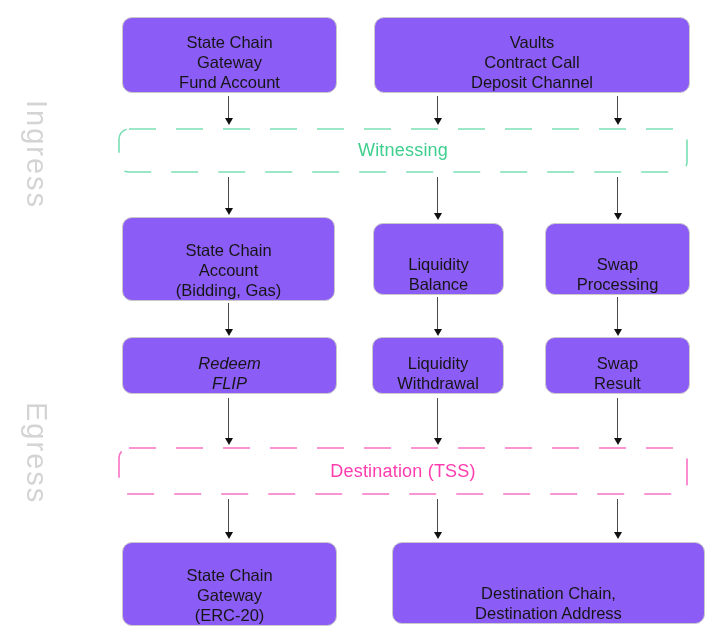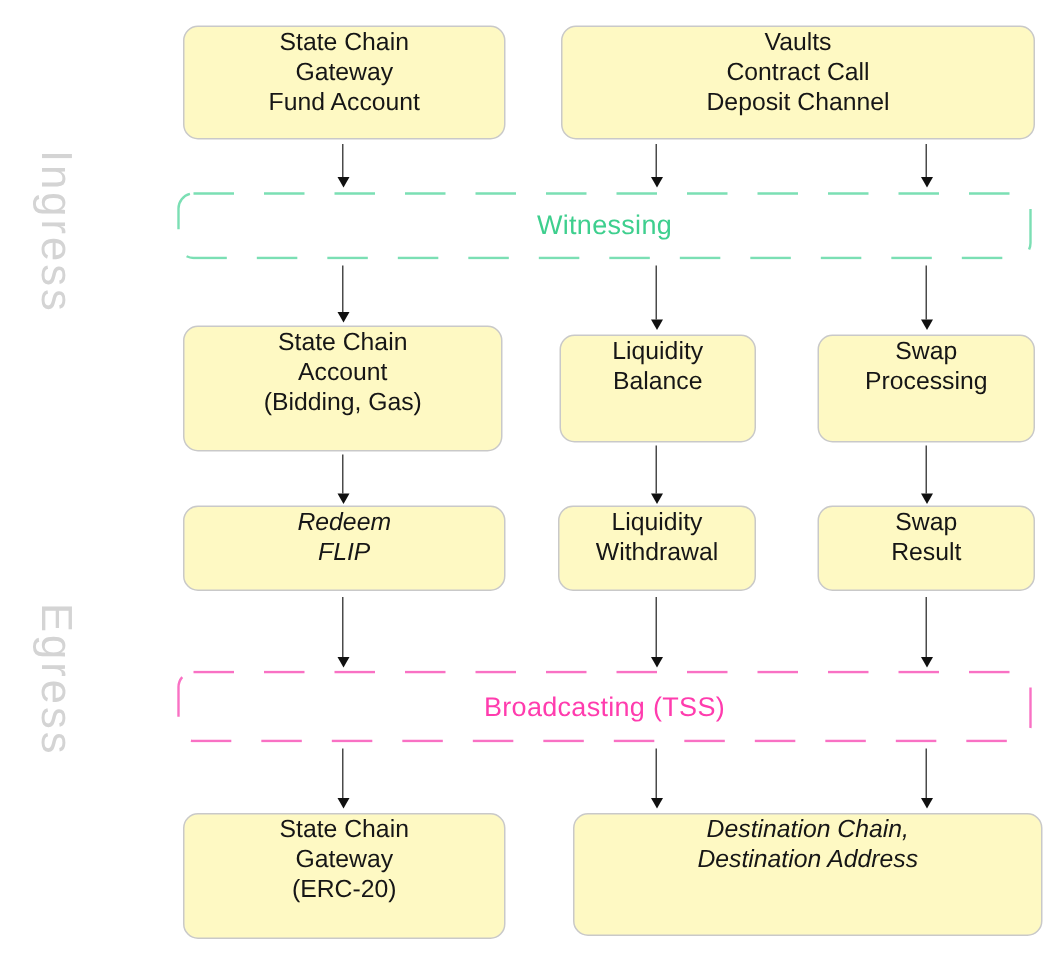--- a/index.html
+++ b/index.html
@@ -5,22 +5,22 @@
   html,body{margin:0;padding:0;background:#ffffff;}
   #canvas{
     position:relative;width:708px;height:640px;background:#ffffff;overflow:hidden;
     font-family:"Liberation Sans", sans-serif;
   }
   .side-label{
     position:absolute;left:20px;writing-mode:vertical-rl;
     font-size:29px;letter-spacing:2px;color:#d4d4d4;user-select:none;
   }
   .node{
-    position:absolute;display:flex;align-items:flex-start;justify-content:center;
-    background:#fef9c3;border:1.4px solid #c9c9c9;border-radius:10px;
+    position:absolute;display:flex;align-items:flex-end;justify-content:center;
+    background:#8b5cf6;border:1.4px solid #c9c9c9;border-radius:10px;
     text-align:center;color:#161616;font-size:16.5px;line-height:20px;
   }
   .node-label{white-space:pre-line;}
   .band{position:absolute;}
   .band svg{position:absolute;left:0;top:0;}
   .band .band-label{
     position:absolute;left:0;top:0;width:100%;height:100%;
     display:flex;align-items:center;justify-content:center;
     font-size:18px;letter-spacing:.2px;
   }
@@ -99,30 +99,30 @@
   </div>
 
   <div class="arrow" style="left:228px;top:398px;height:40px;"></div>
   <div class="arrow" style="left:437px;top:398px;height:40px;"></div>
   <div class="arrow" style="left:617px;top:398px;height:40px;"></div>
 
   <div class="band pink" style="left:118px;top:447px;width:570px;height:48px;">
     <svg width="570" height="48" viewBox="0 0 570 48">
       <rect x="1" y="1" width="568" height="46" rx="10" ry="10" fill="none" stroke="#f971c4" stroke-width="1.6" stroke-dasharray="27 20"></rect>
     </svg>
-    <div class="band-label">Broadcasting (TSS)</div>
+    <div class="band-label">Destination (TSS)</div>
   </div>
 
   <div class="arrow" style="left:228px;top:499px;height:33px;"></div>
   <div class="arrow" style="left:437px;top:499px;height:33px;"></div>
   <div class="arrow" style="left:617px;top:499px;height:33px;"></div>
 
   <div class="node" style="left:122px;top:542px;width:213px;height:82px;">
     <span class="node-label">State Chain
 Gateway
 (ERC-20)</span>
   </div>
-  <div class="node" style="left:382px;top:542px;width:311px;height:80px;font-style:italic;">
+  <div class="node" style="left:392px;top:542px;width:311px;height:80px;">
     <span class="node-label">Destination Chain,
 Destination Address</span>
   </div>
 
 </div>
 
 </body></html>

